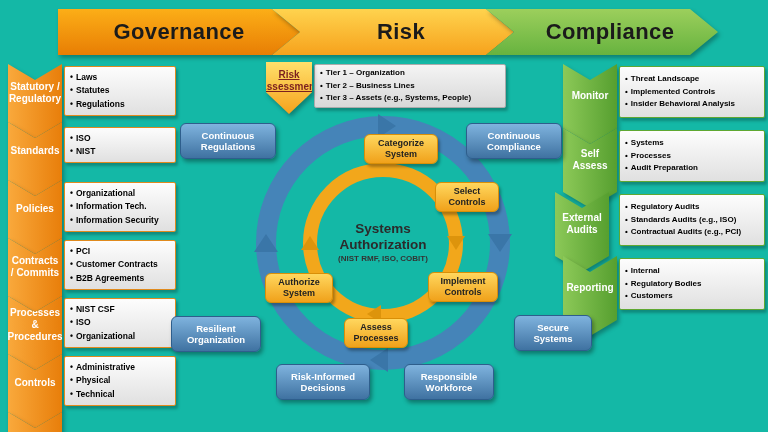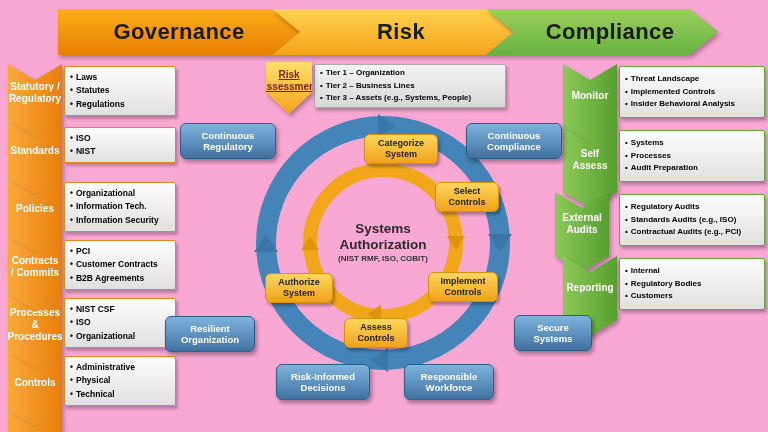--- a/index.html
+++ b/index.html
@@ -1,18 +1,18 @@
 <!DOCTYPE html>
 <html><head>
 <meta charset="utf-8">
 <style>
   * { margin:0; padding:0; box-sizing:border-box; }
   html,body { background:#ffffff; }
   body { font-family:"Liberation Sans", sans-serif; }
-  .stage { position:relative; width:768px; height:432px; background:#f9a8d4; overflow:hidden; }
+  .stage { position:relative; width:768px; height:432px; background:#14b8a6; overflow:hidden; }
 
   
   .fs { position:absolute; filter:drop-shadow(2px 3px 2px rgba(0,0,0,0.30)); }
   .fs > div { width:100%; height:100%; }
 
   
   .banner { display:flex; align-items:center; justify-content:center; }
   .banner span { font-size:22px; font-weight:bold; color:#1b1b1b; letter-spacing:0.4px; }
   .shape-gov  { background:linear-gradient(180deg,#FCAE17,#E87E04);
                 clip-path:polygon(0 0, calc(100% - 28px) 0, 100% 50%, calc(100% - 28px) 100%, 0 100%); }
@@ -216,23 +216,23 @@
   <div class="arr" style="left:447px; top:236px; border-left:9px solid transparent; border-right:9px solid transparent; border-top:14px solid #DD940C;"></div>
   <div class="arr" style="left:367px; top:305px; border-top:9px solid transparent; border-bottom:9px solid transparent; border-right:14px solid #DD940C;"></div>
   <div class="arr" style="left:301px; top:236px; border-left:9px solid transparent; border-right:9px solid transparent; border-bottom:14px solid #DD940C;"></div>
 
   <div class="ctitle">Systems Authorization</div>
   <div class="csub">(NIST RMF, ISO, COBIT)</div>
 
   <div class="gbox" style="left:364px; top:134px; width:74px; height:30px;">Categorize System</div>
   <div class="gbox" style="left:435px; top:182px; width:64px; height:30px;">Select Controls</div>
   <div class="gbox" style="left:428px; top:272px; width:70px; height:30px;">Implement Controls</div>
-  <div class="gbox" style="left:344px; top:318px; width:64px; height:30px;">Assess Controls</div>
+  <div class="gbox" style="left:344px; top:318px; width:64px; height:30px;">Assess Processes</div>
   <div class="gbox" style="left:265px; top:273px; width:68px; height:30px;">Authorize System</div>
 
-  <div class="bbox" style="left:180px; top:123px; width:96px; height:36px;">Continuous Regulatory</div>
+  <div class="bbox" style="left:180px; top:123px; width:96px; height:36px;">Continuous Regulations</div>
   <div class="bbox" style="left:466px; top:123px; width:96px; height:36px;">Continuous Compliance</div>
   <div class="bbox" style="left:514px; top:315px; width:78px; height:36px;">Secure Systems</div>
   <div class="bbox" style="left:404px; top:364px; width:90px; height:36px;">Responsible Workforce</div>
   <div class="bbox" style="left:276px; top:364px; width:94px; height:36px;">Risk-Informed Decisions</div>
-  <div class="bbox" style="left:165px; top:316px; width:90px; height:36px;">Resilient Organization</div>
+  <div class="bbox" style="left:171px; top:316px; width:90px; height:36px;">Resilient Organization</div>
 
 </div>
 
 </body></html>

